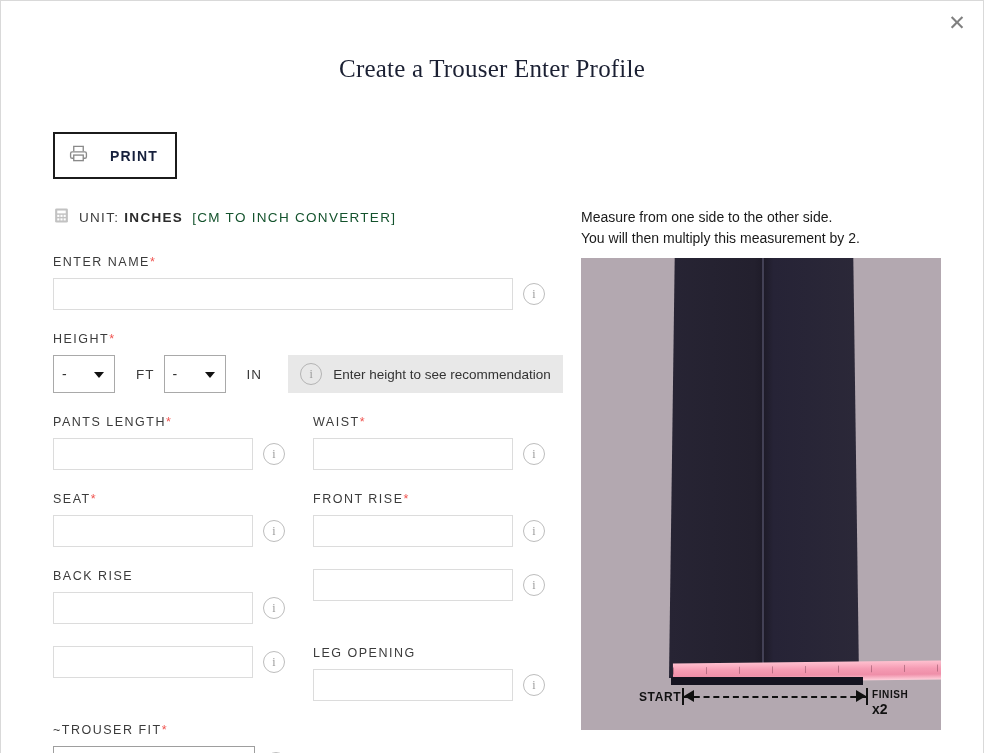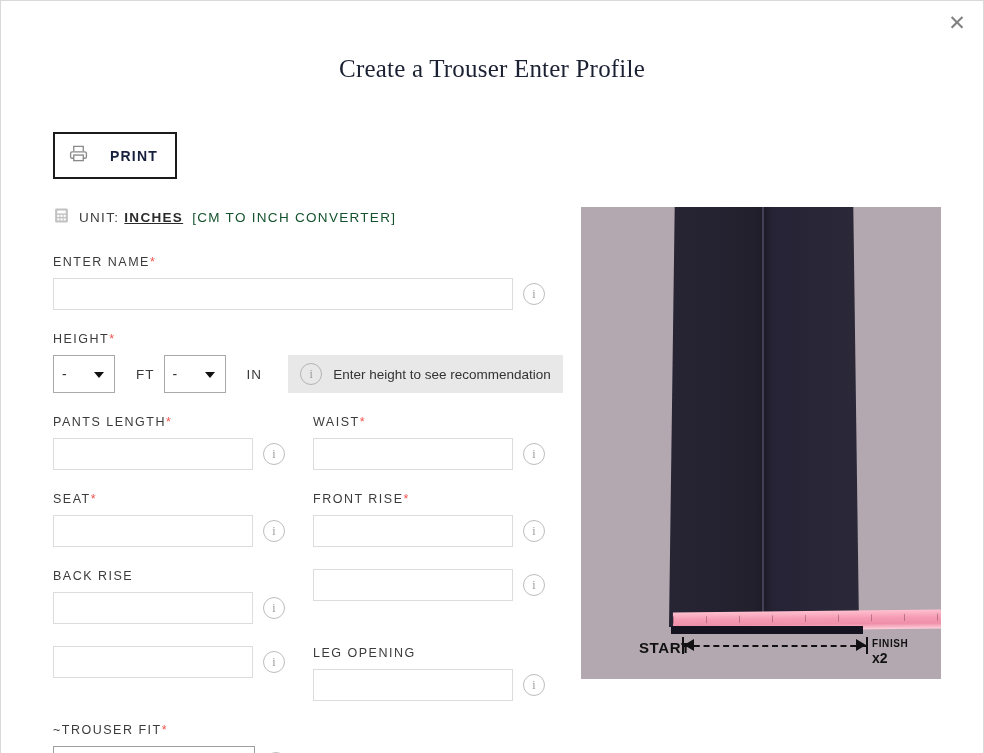--- a/index.html
+++ b/index.html
@@ -90,21 +90,21 @@
     display: flex;
     align-items: center;
     gap: 9px;
     margin-bottom: 27px;
   }
   .unit-text {
     font-size: 13.5px;
     letter-spacing: 1.3px;
     color: #3d3d3d;
   }
-  .unit-text b { font-weight: bold; color: #2b2b2b; text-decoration: underline; }
+  .unit-text b { font-weight: bold; color: #2b2b2b; }
   .unit-conv {
     font-size: 13.5px;
     letter-spacing: 1.3px;
     color: #14532d;
     cursor: pointer;
   }
 
   
   .field-label {
     font-size: 12.5px;
@@ -262,21 +262,21 @@
     background: #151320;
   }
   .annot {
     position: absolute;
     left: 0; top: 426px;
     width: 360px; height: 40px;
   }
   .annot-start {
     position: absolute;
     left: 58px; top: 6px;
-    font-size: 15px; font-weight: bold;
+    font-size: 12px; font-weight: bold;
     letter-spacing: .6px;
     color: #111;
   }
   .annot-finish {
     position: absolute;
     left: 291px; top: 5px;
     font-size: 10px; font-weight: bold;
     letter-spacing: .6px;
     color: #111;
   }
@@ -463,20 +463,24 @@
               </select>
             </span>
             <div class="info-icon">i</div>
           </div>
         </div>
 
       </div>
     </div>
 
     <div class="col-right">
+      <div class="measure-note">
+        <div>Measure from one side to the other side.</div>
+        <div>You will then multiply this measurement by 2.</div>
+      </div>
 
       <div class="photo">
         <div class="leg"></div>
         <div class="leg-crease"></div>
         <div class="tape">
           <div class="tape-ticks"></div>
         </div>
         <div class="hem-shadow"></div>
 
         <div class="annot">

